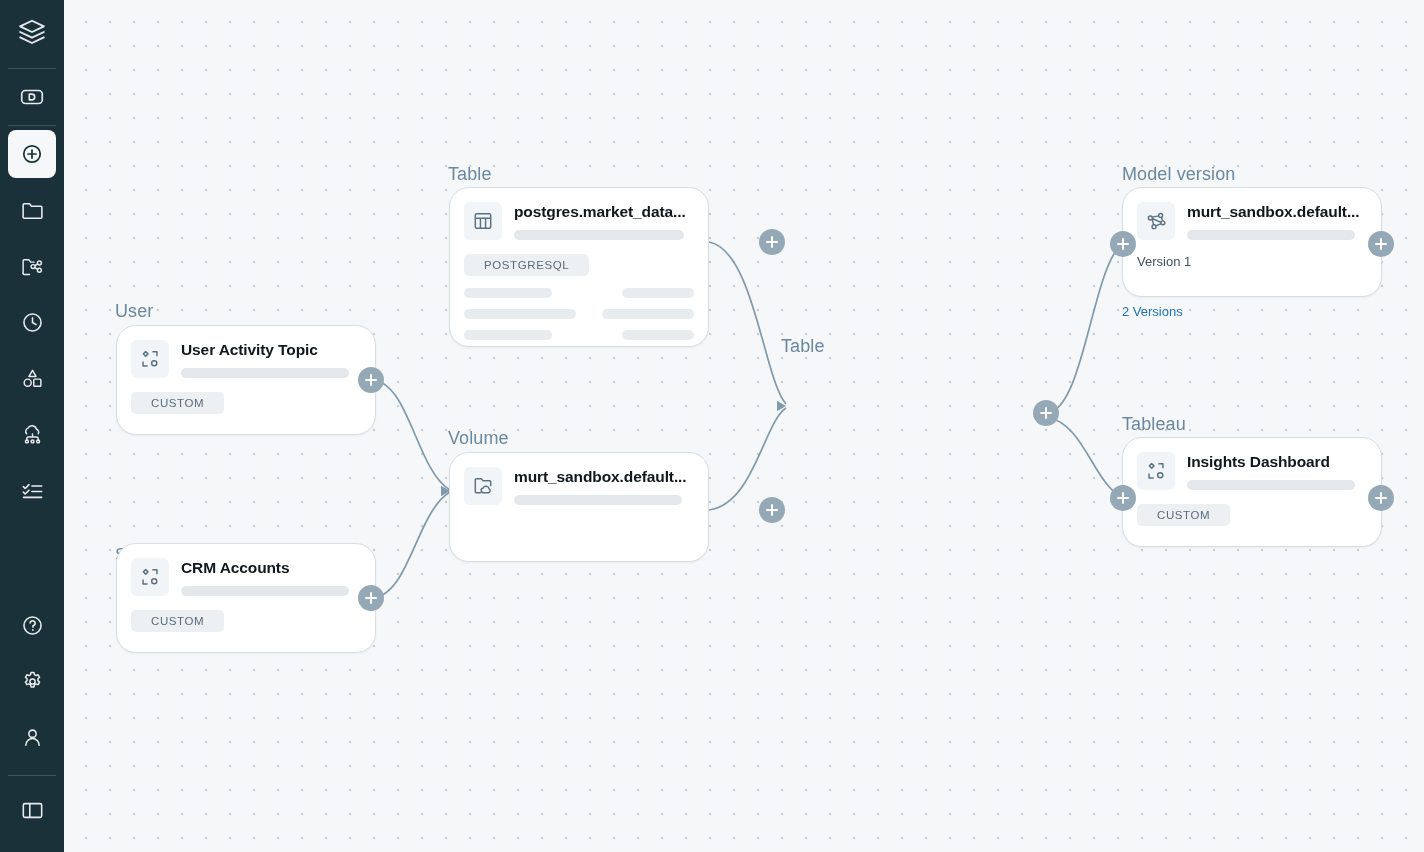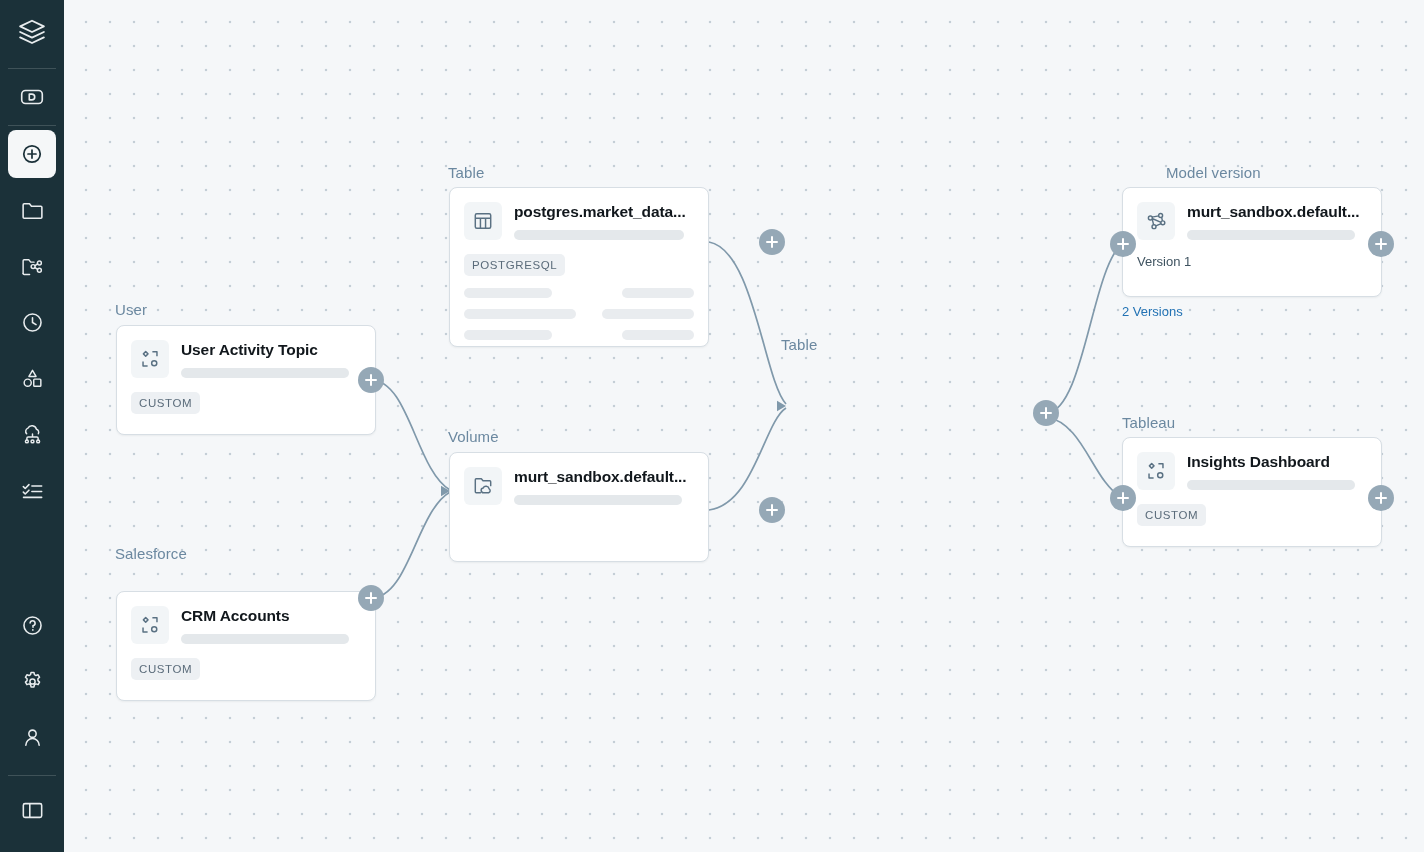--- a/index.html
+++ b/index.html
@@ -52,33 +52,33 @@
     background-image: radial-gradient(circle, #C4CED6 1.4px, transparent 1.6px);
     background-size: 24px 24px;
     background-position: 10px 10px;
     overflow: hidden;
   }
   .edges { position: absolute; inset: 0; width: 100%; height: 100%; pointer-events: none; z-index: 1; }
 
   
   .grp-label {
     position: absolute;
-    font-size: 15px;
+    font-size: 18px;
     color: #6B88A0;
     letter-spacing: 0.1px;
     z-index: 3;
     white-space: nowrap;
   }
 
   
   .node {
     position: absolute;
     background: #ffffff;
     border: 1px solid #D7DEE4;
-    border-radius: 8px;
+    border-radius: 20px;
     box-shadow: 0 1px 2px rgba(27,49,57,0.06);
     z-index: 5;
   }
   .node-head { display: flex; align-items: flex-start; padding: 14px 14px 0 14px; }
   .node-ico {
     width: 38px; height: 38px; border-radius: 6px;
     background: #F2F5F7;
     display: flex; align-items: center; justify-content: center;
     color: #5A7183; flex: 0 0 38px;
   }
@@ -88,21 +88,21 @@
     white-space: nowrap; overflow: hidden; letter-spacing: -0.1px;
   }
   .node-sub-skel {
     height: 10px; border-radius: 5px; background: #E4E8EB;
     margin-top: 9px;
   }
   .badge {
     display: inline-block;
     background: #EDF0F3; color: #5A6B7A;
     font-size: 11.5px; letter-spacing: 0.6px;
-    padding: 5px 8px; border-radius: 5px;
+    padding: 5px 20px; border-radius: 5px;
     margin: 14px 0 0 14px;
   }
   .skel-rows { padding: 12px 14px 14px 14px; }
   .skel-row { display: flex; justify-content: space-between; align-items: center; margin-bottom: 11px; }
   .skel-row:last-child { margin-bottom: 0; }
   .skel { height: 10px; border-radius: 5px; background: #E9ECEF; }
   .node-path {
     display: flex; align-items: center; gap: 7px;
     padding: 14px 14px 14px 14px;
     font-size: 12.5px; color: #3F5360;
@@ -316,21 +316,21 @@
 
         <path d="M1060 498 l-9 -5.2 v10.4 Z"></path>
       </g>
     </svg>
 
     <div class="grp-label" style="left:384px; top:164px;">Table</div>
     <div class="grp-label" style="left:51px; top:301px;">User</div>
     <div class="grp-label" style="left:384px; top:428px;">Volume</div>
     <div class="grp-label" style="left:51px; top:545px;">Salesforce</div>
     <div class="grp-label" style="left:717px; top:336px;">Table</div>
-    <div class="grp-label" style="left:1058px; top:164px;margin-left:44px;">Model version</div>
+    <div class="grp-label" style="left:1058px; top:164px;">Model version</div>
     <div class="grp-label" style="left:1058px; top:414px;">Tableau</div>
 
     <div class="node" style="left:385px; top:187px; width:260px; height:160px;">
       <div class="node-head">
         <div class="node-ico">
           <svg width="22" height="22" viewBox="0 0 24 24" fill="none" stroke="currentColor" stroke-width="1.6" stroke-linejoin="round">
             <rect x="3.6" y="4.2" width="16.8" height="15.6" rx="1.6"></rect>
             <path d="M3.6 9 H20.4 M9.2 9 V19.8 M14.8 9 V19.8"></path>
           </svg>
         </div>
@@ -385,21 +385,21 @@
           </svg>
         </div>
         <div class="node-titlewrap">
           <div class="node-title">murt_sandbox.default...</div>
           <div class="node-sub-skel" style="width:168px"></div>
         </div>
       </div>
     </div>
     <div class="handle" style="left:695px; top:497px;"></div>
 
-    <div class="node" style="left:52px; top:543px; width:260px; height:110px;margin-top:48px;">
+    <div class="node" style="left:52px; top:543px; width:260px; height:110px;">
       <div class="node-head">
         <div class="node-ico">
           <svg width="22" height="22" viewBox="0 0 24 24" fill="none" stroke="currentColor" stroke-width="1.6" stroke-linejoin="round">
             <path d="M7.3 3.9 L9.8 6.4 L7.3 8.9 L4.8 6.4 Z"></path>
             <path d="M14.6 4.1 H19.6 V9.1"></path>
             <path d="M4.4 14.6 V19.6 H9.4"></path>
             <circle cx="16.6" cy="16.6" r="2.8"></circle>
           </svg>
         </div>
         <div class="node-titlewrap">

